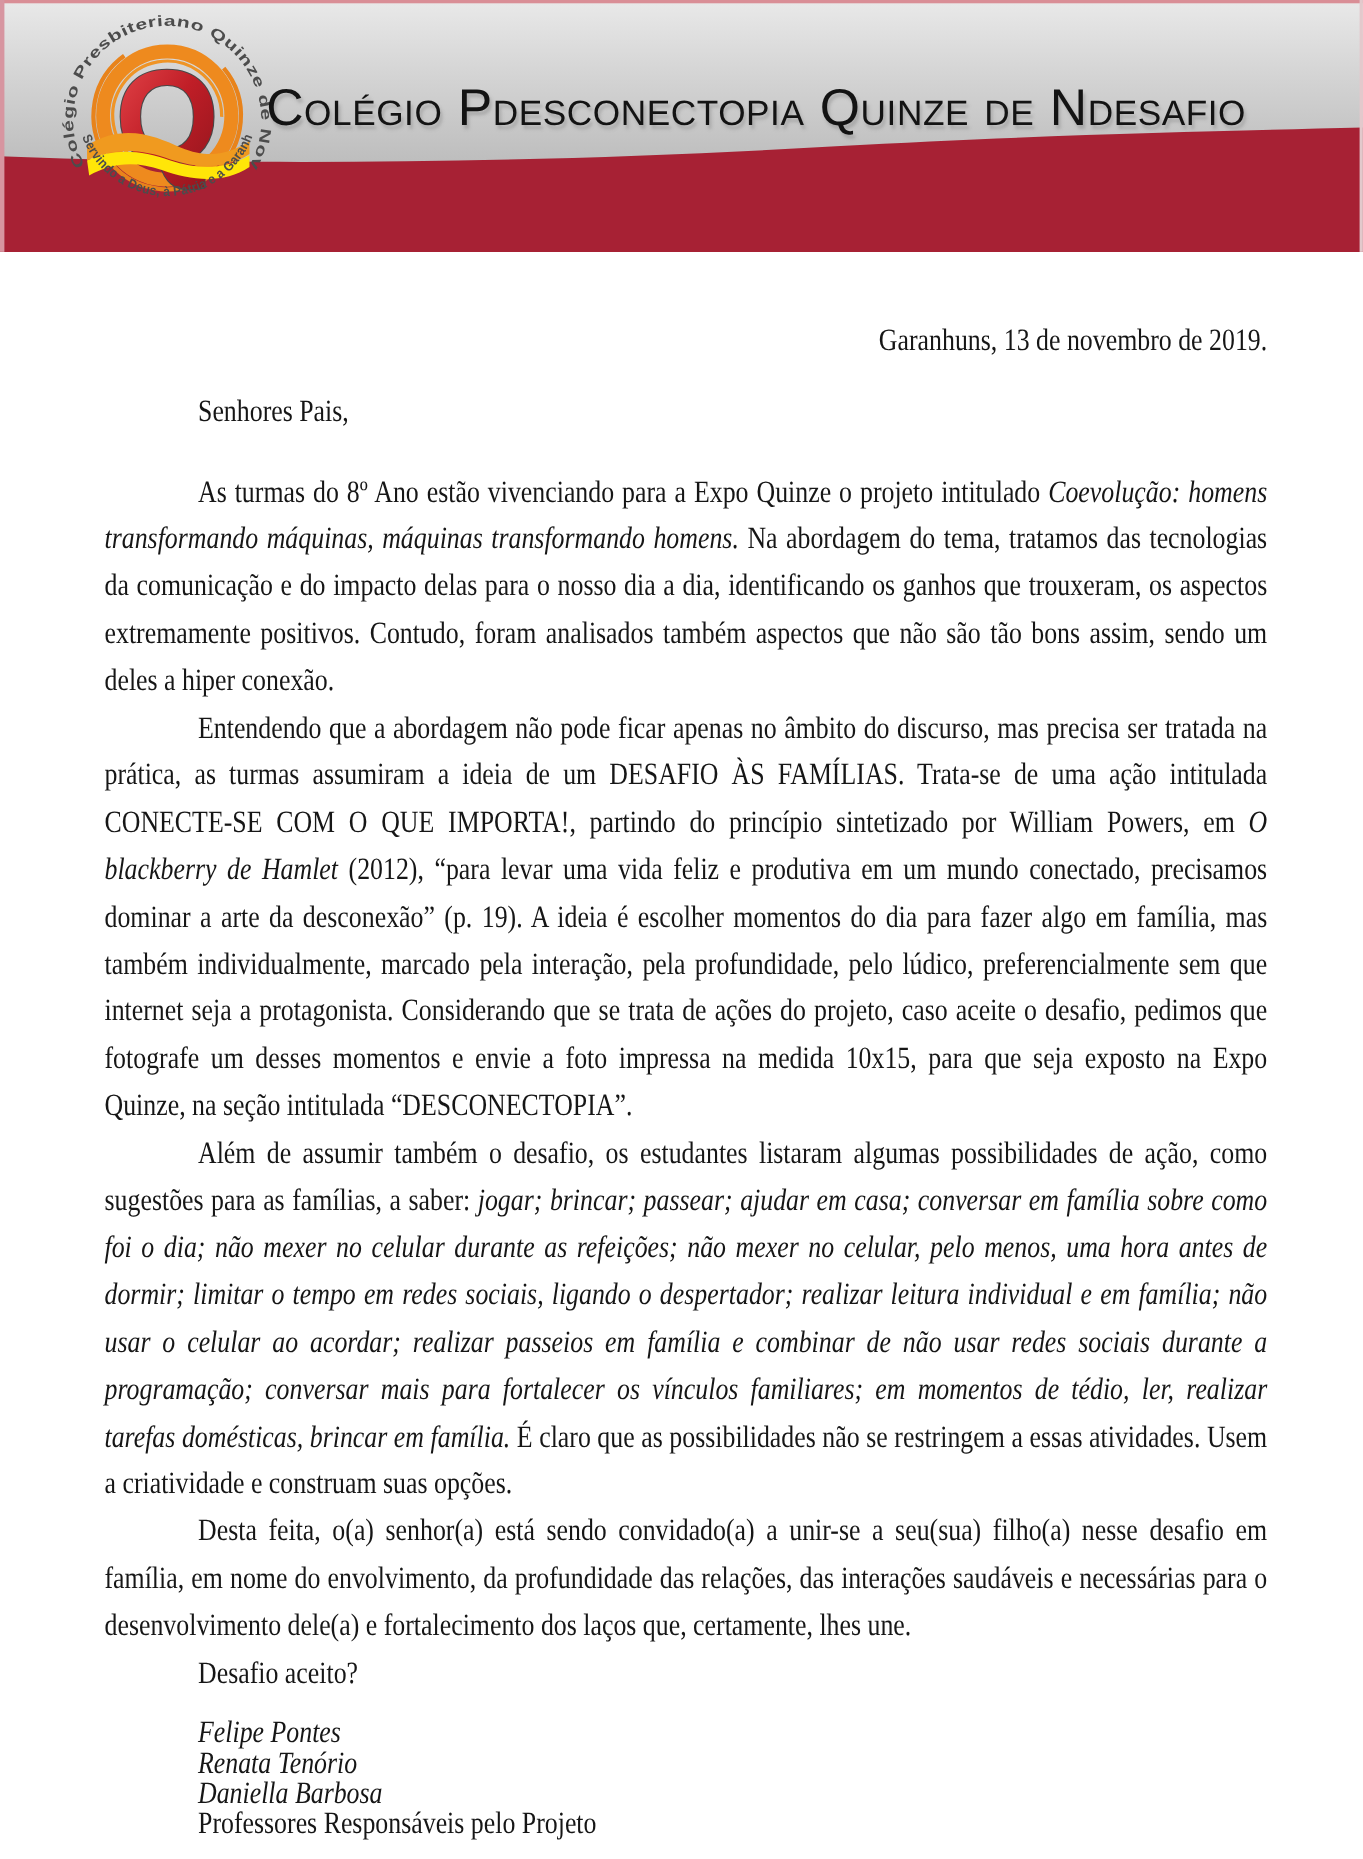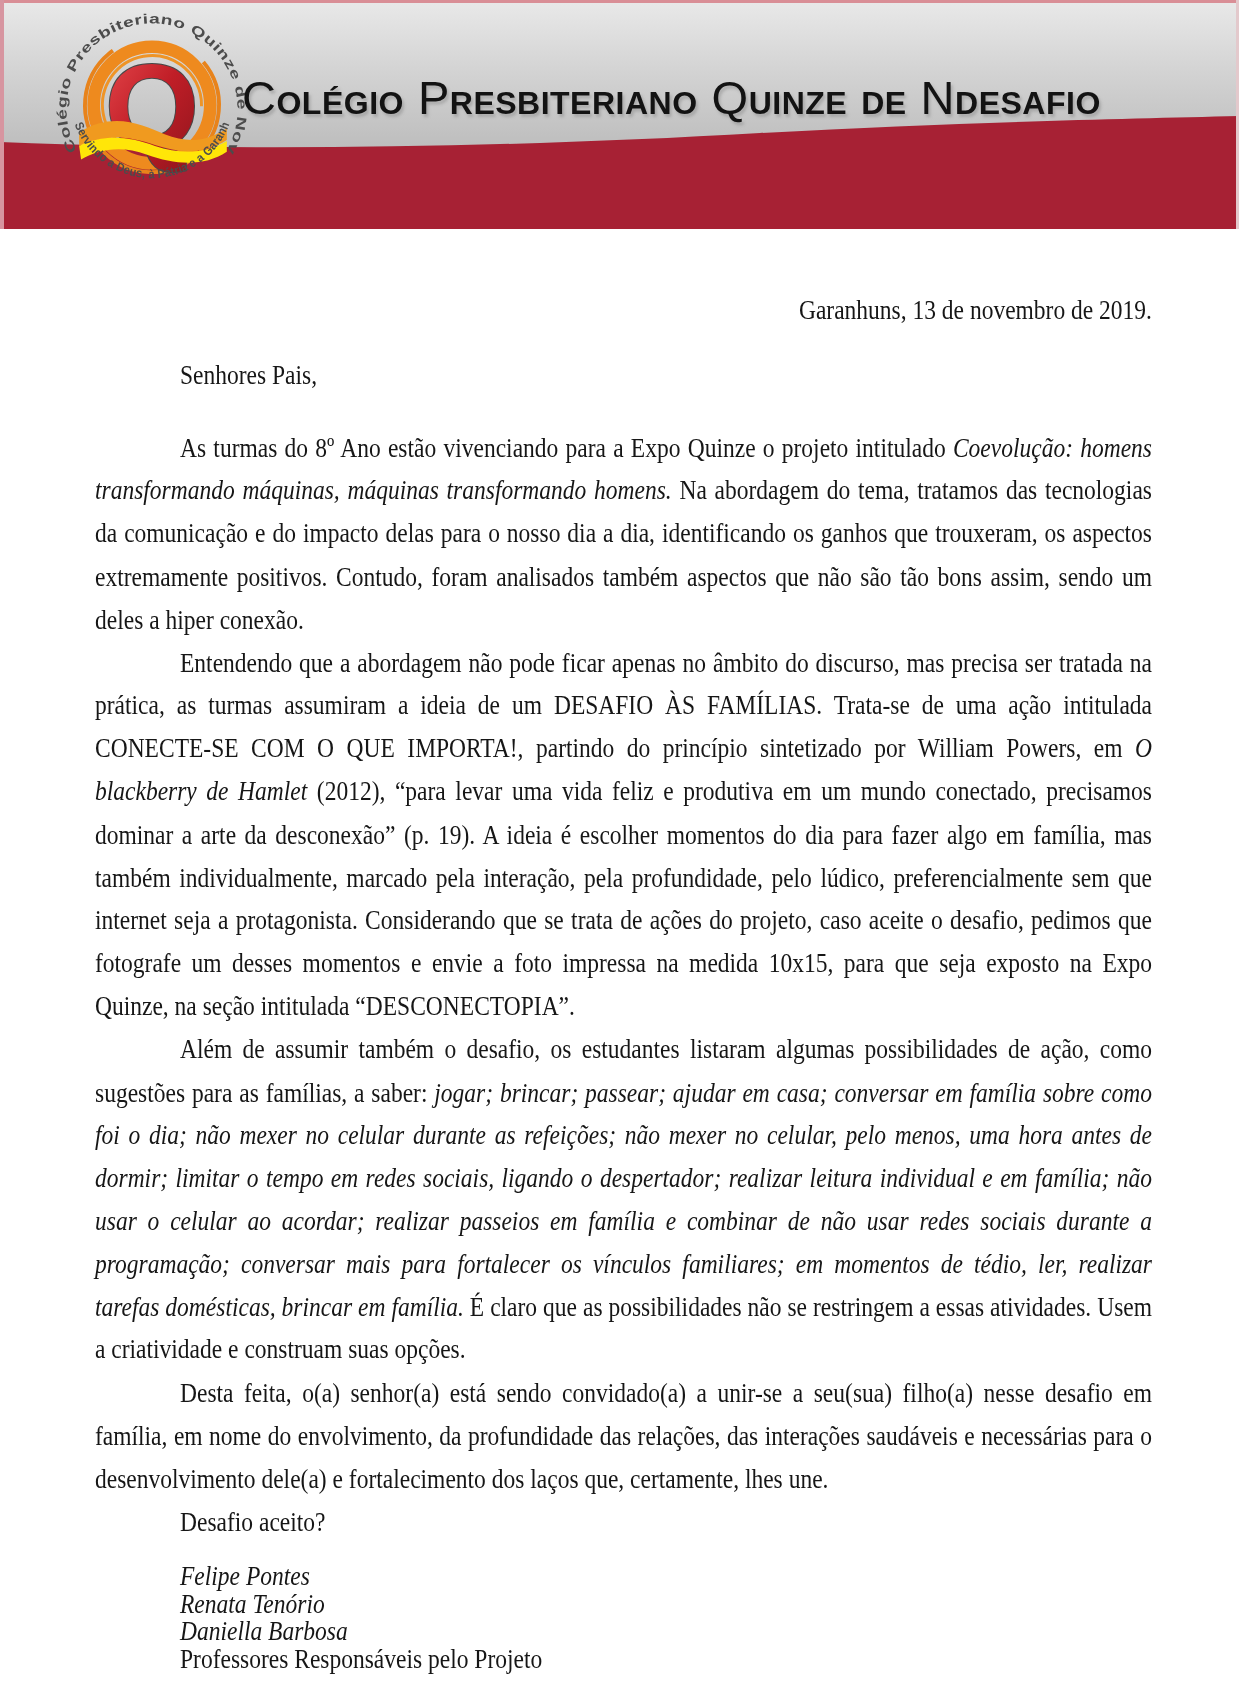--- a/index.html
+++ b/index.html
@@ -27,21 +27,21 @@
 
   .title{
     position:absolute;left:242px;top:74px;display:flex;align-items:baseline;
     white-space:nowrap;color:#131313;
     font-family:"Liberation Sans",sans-serif;letter-spacing:.5px;
     text-shadow:2px 3px 3px rgba(110,110,110,.35);
   }
   .tword{display:inline-flex;align-items:baseline;margin-right:14px;}
   .tword:last-child{margin-right:0;}
   .tbig{font-size:47px;line-height:1;}
-  .tsmall{font-size:32px;line-height:1;font-weight:bold;}
+  .tsmall{font-size:32px;line-height:1;}
 
   
   .letter-body{
     position:absolute;left:95px;top:270px;width:1057px;
     transform:scaleY(1.2);transform-origin:top left;
     font-size:23.5px;line-height:35.8px;color:#161616;
   }
   .date{text-align:right;margin:16px 0 0 0;}
   .salutation{margin:18px 0 0 85px;}
   .paragraphs{margin-top:25px;}
@@ -102,21 +102,21 @@
       </text>
     </svg>
 
     <div class="title">
         <span class="tword">
           <span class="tbig">C</span>
           <span class="tsmall">OLÉGIO</span>
         </span>
         <span class="tword">
           <span class="tbig">P</span>
-          <span class="tsmall">RESBITERIANO</span>
+          <span class="tsmall">DESCONECTOPIA</span>
         </span>
         <span class="tword">
           <span class="tbig">Q</span>
           <span class="tsmall">UINZE</span>
         </span>
         <span class="tword">
           <span class="tsmall">DE</span>
         </span>
         <span class="tword">
           <span class="tbig">N</span>

